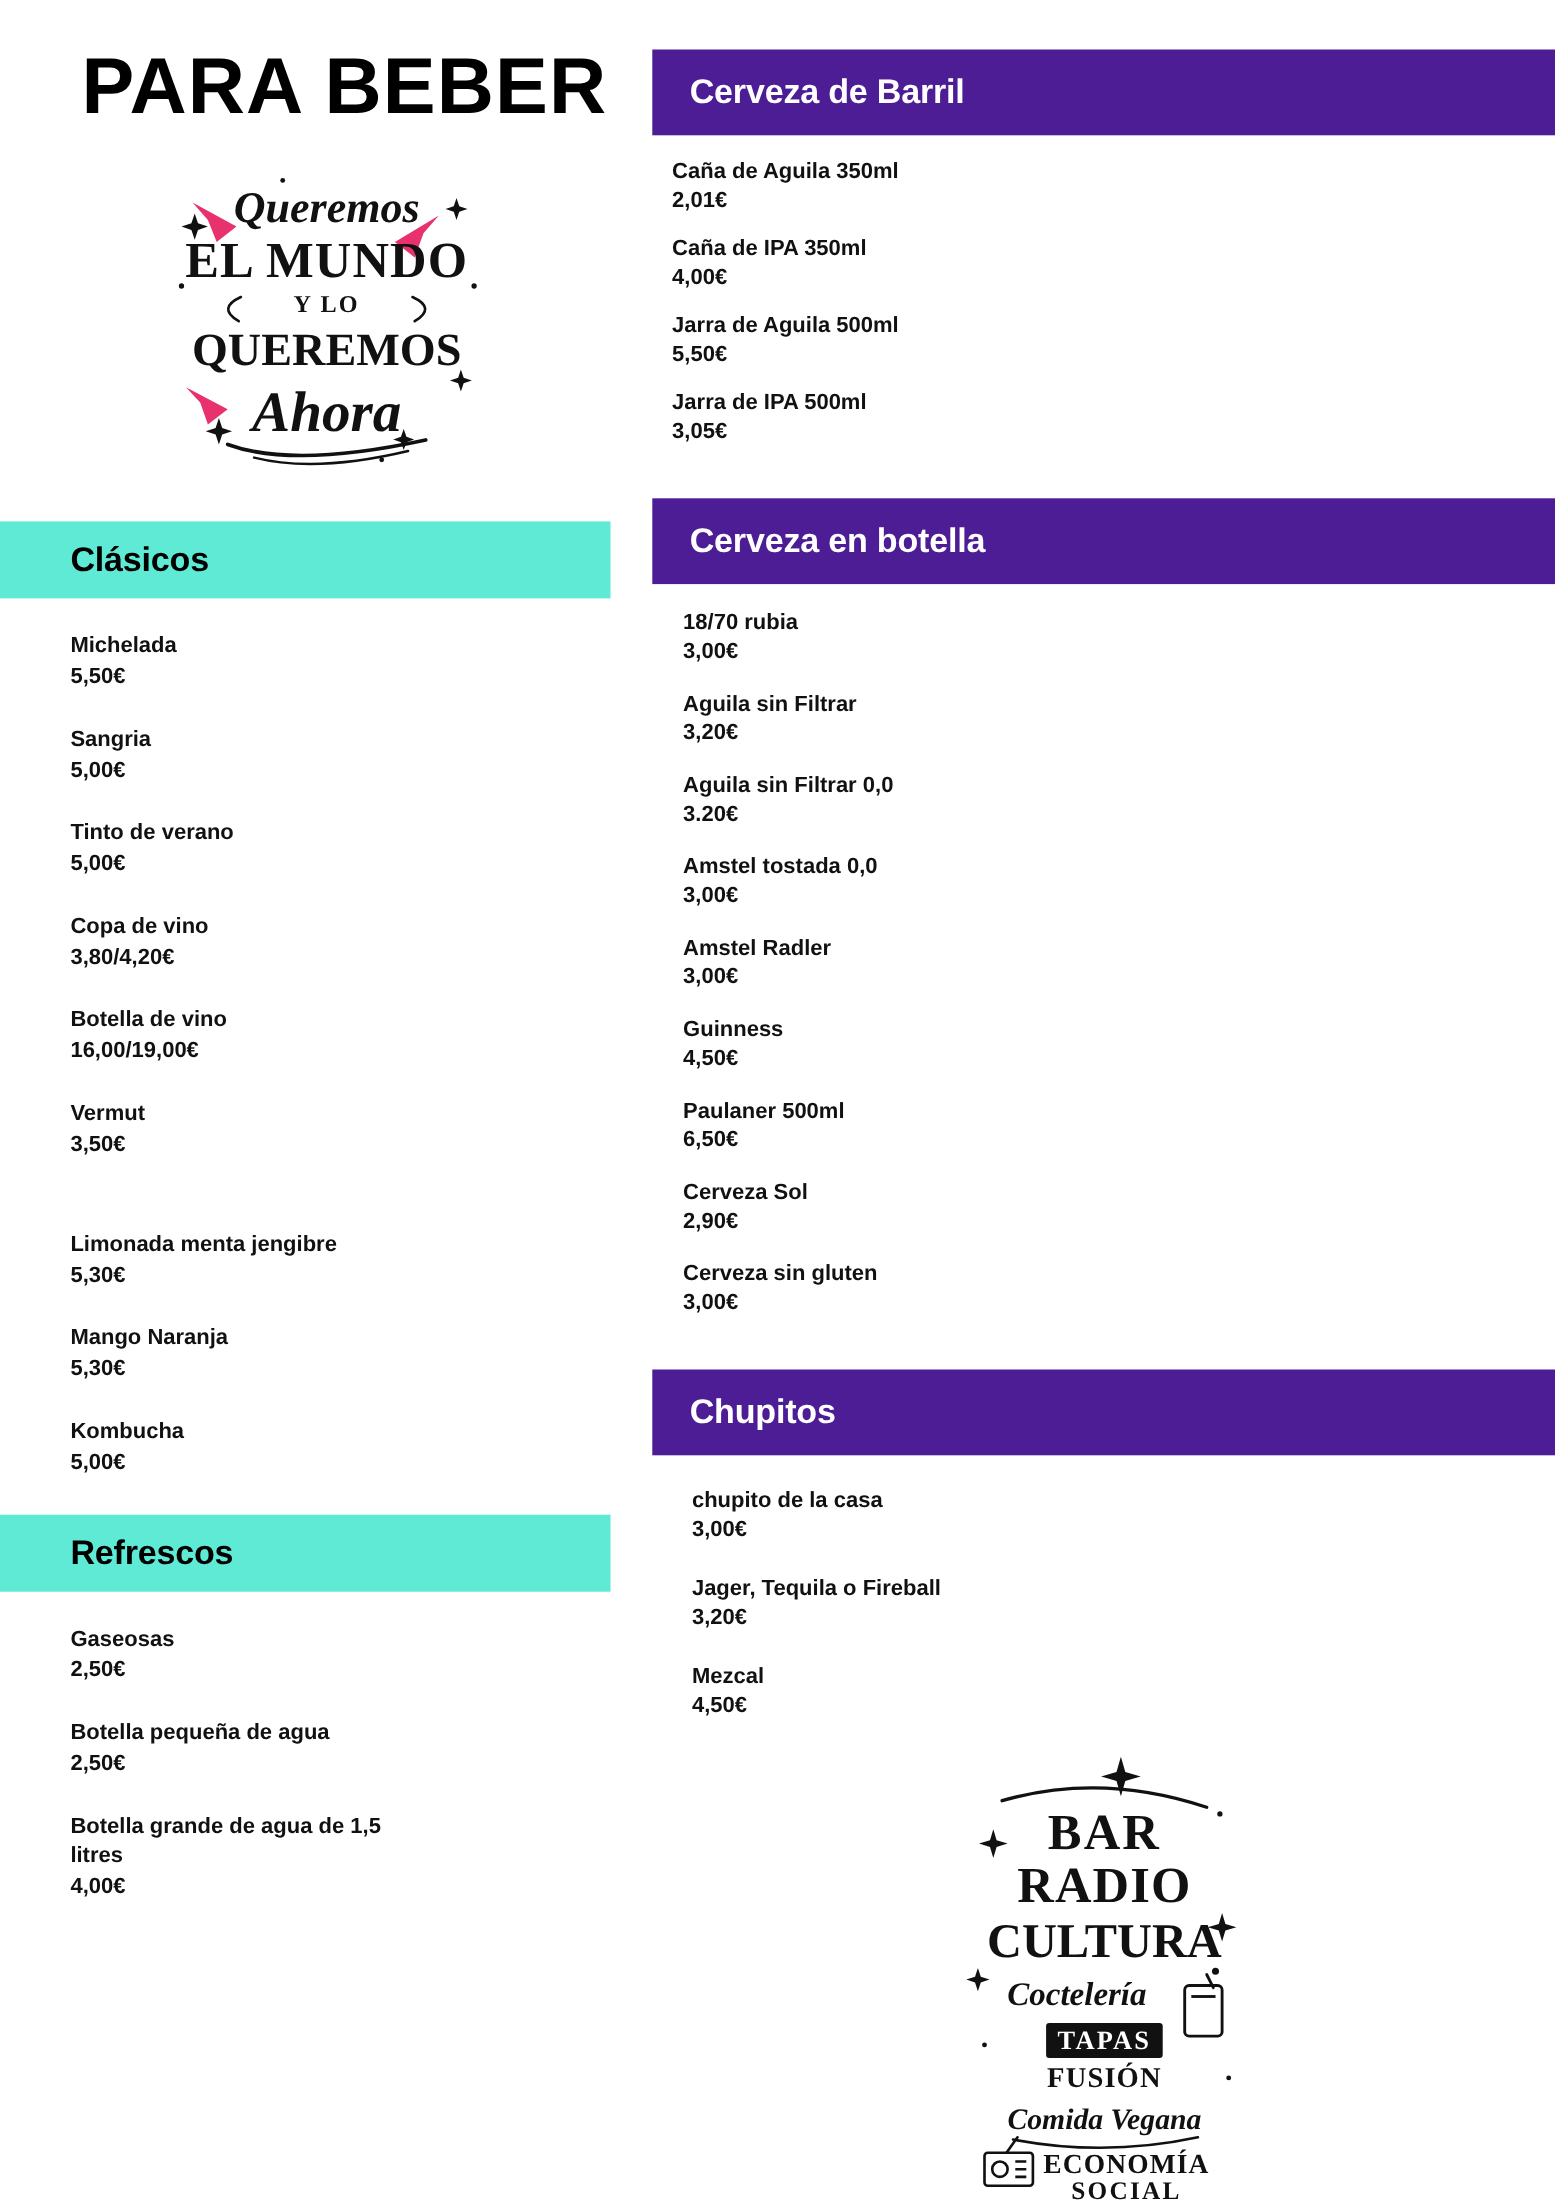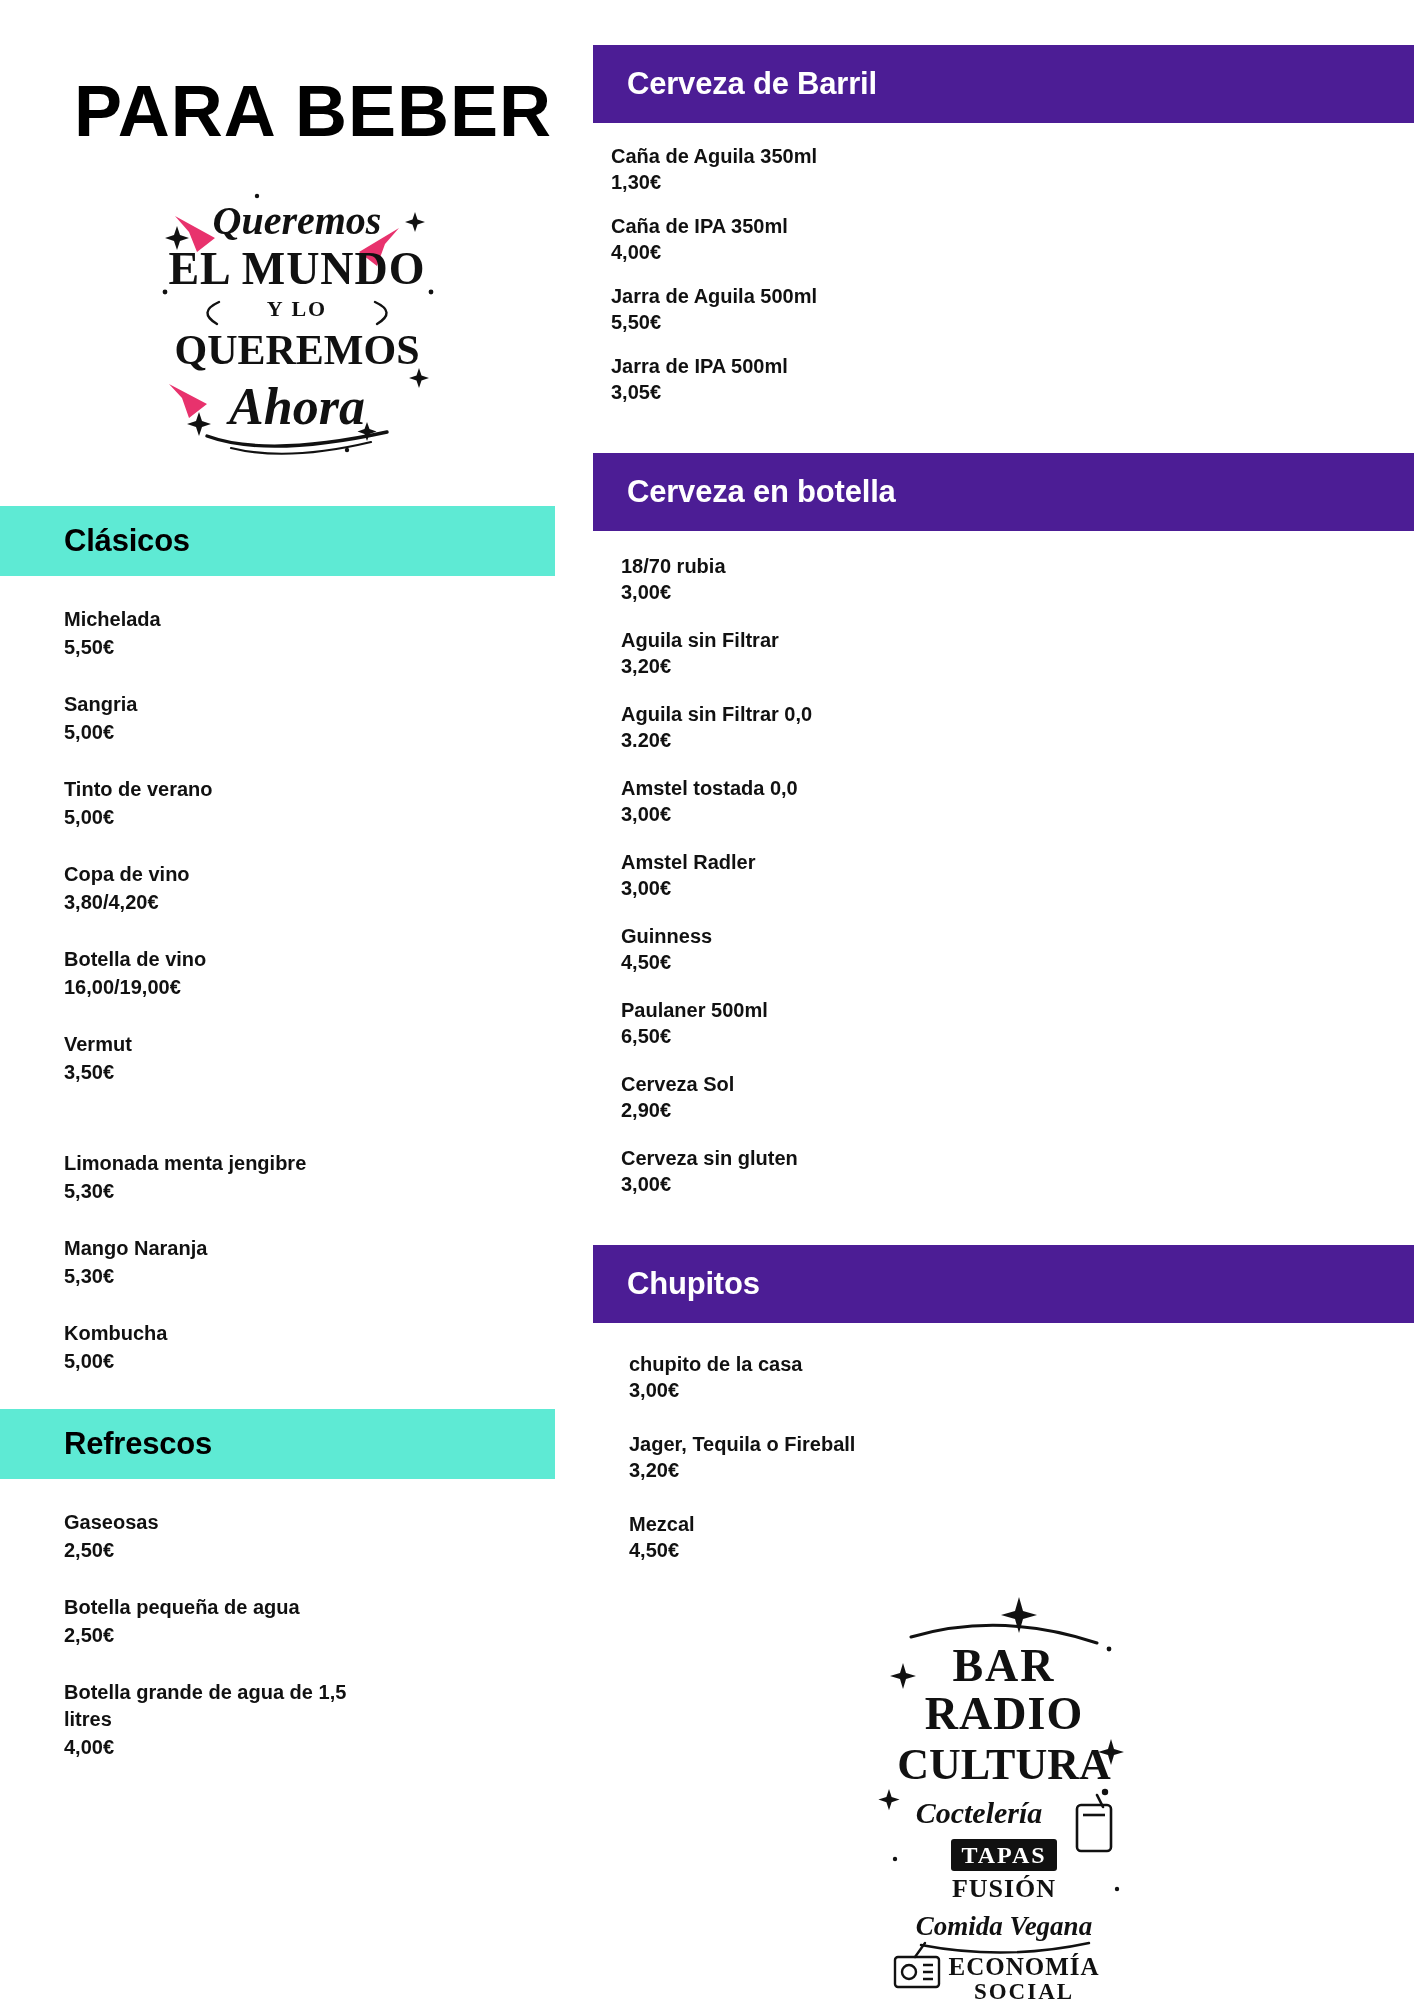--- a/index.html
+++ b/index.html
@@ -30,21 +30,20 @@
   }
 
   .page-title {
     font-size: 72px;
     font-weight: 700;
     letter-spacing: 1px;
     color: #000000;
     padding: 42px 0 0 74px;
     line-height: 1.05;
     white-space: nowrap;
-    margin-top: 32px;
   }
 
   .brand-art {
     width: 300px;
     height: 300px;
     margin: 22px auto 0 auto;
     position: relative;
     display: block;
   }
 
@@ -248,21 +247,21 @@
 
   <div class="col-right">
 
     <div style="height:45px"></div>
     <div class="banner-black">
       <span class="banner-text">Cerveza de Barril</span>
     </div>
     <div class="items sec-barril">
       <div class="item-row">
         <span class="item-name">Caña de Aguila 350ml</span>
-        <span class="item-price">1,30€</span>
+        <span class="item-price">2,01€</span>
       </div>
       <div class="item-row">
         <span class="item-name">Caña de IPA 350ml</span>
         <span class="item-price">4,00€</span>
       </div>
       <div class="item-row">
         <span class="item-name">Jarra de Aguila 500ml</span>
         <span class="item-price">5,50€</span>
       </div>
       <div class="item-row">

